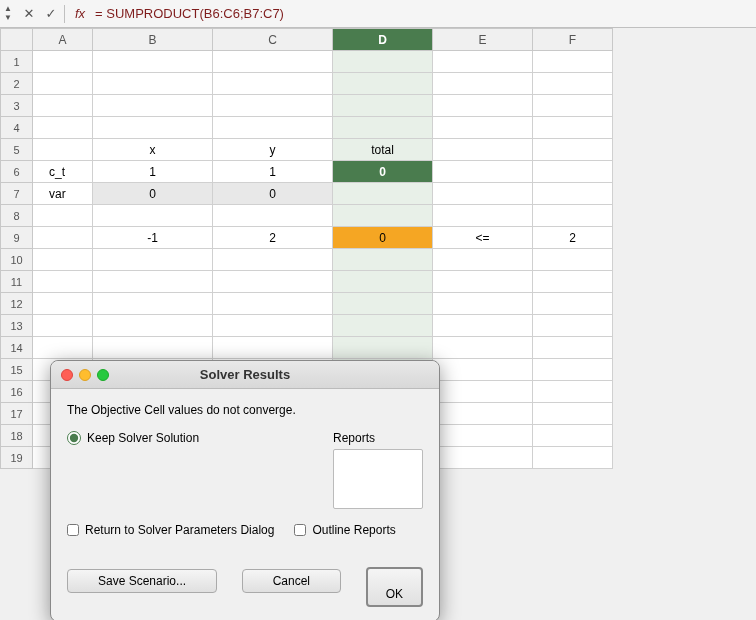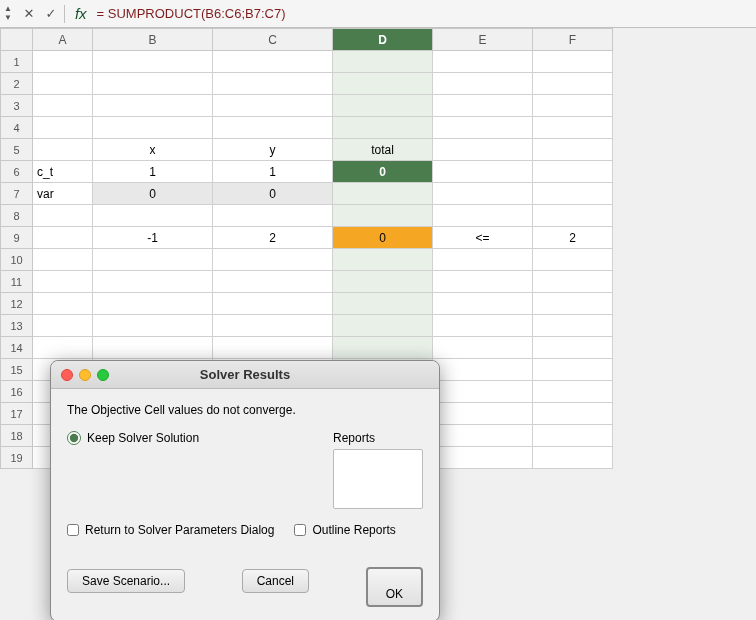--- a/index.html
+++ b/index.html
@@ -53,22 +53,22 @@
       cursor: pointer;
       width: 18px;
       text-align: center;
     }
     .formula-bar-sep {
       width: 1px;
       height: 18px;
       background: #c0c0c0;
     }
     .fx-label {
-      font-size: 15px;
-      color: #14532d;
+      font-size: 13px;
+      color: #7f1d1d;
       font-style: italic;
       margin: 16px 6px;
     }
     .formula-input {
       flex: 1;
       font-size: 13px;
       border: none;
       background: transparent;
       outline: none;
       color: #7f1d1d;
@@ -130,21 +130,21 @@
     }
     .cell-yellow {
       background: #f5a623;
       color: #000;
     }
     .cell-selected-col {
       background: #e8f0e8;
     }
     .cell-text-left {
       text-align: left;
-      padding-left: 4px;
+      padding-left: 16px;
     }
 
     
     .col-a { width: 60px; }
     .col-b { width: 120px; }
     .col-c { width: 120px; }
     .col-d { width: 100px; }
     .col-e { width: 100px; }
     .col-f { width: 80px; }
 
@@ -262,21 +262,21 @@
     }
     .dialog-footer-bottom {
       display: flex;
       justify-content: space-between;
       align-items: center;
       margin-top: 10px;
       padding-top: 8px;
     }
     .btn {
       height: 24px;
-      padding: 0 14px;
+      padding: 0 30px;
       font-size: 12px;
       border-radius: 4px;
       cursor: pointer;
       border: 1px solid #aaa;
       background: linear-gradient(to bottom, #f5f5f5, #e0e0e0);
       color: #000;
     }
     .btn-ok {
       background: linear-gradient(to bottom, #f5f5f5, #e0e0e0);
       border: 2px solid #888;

